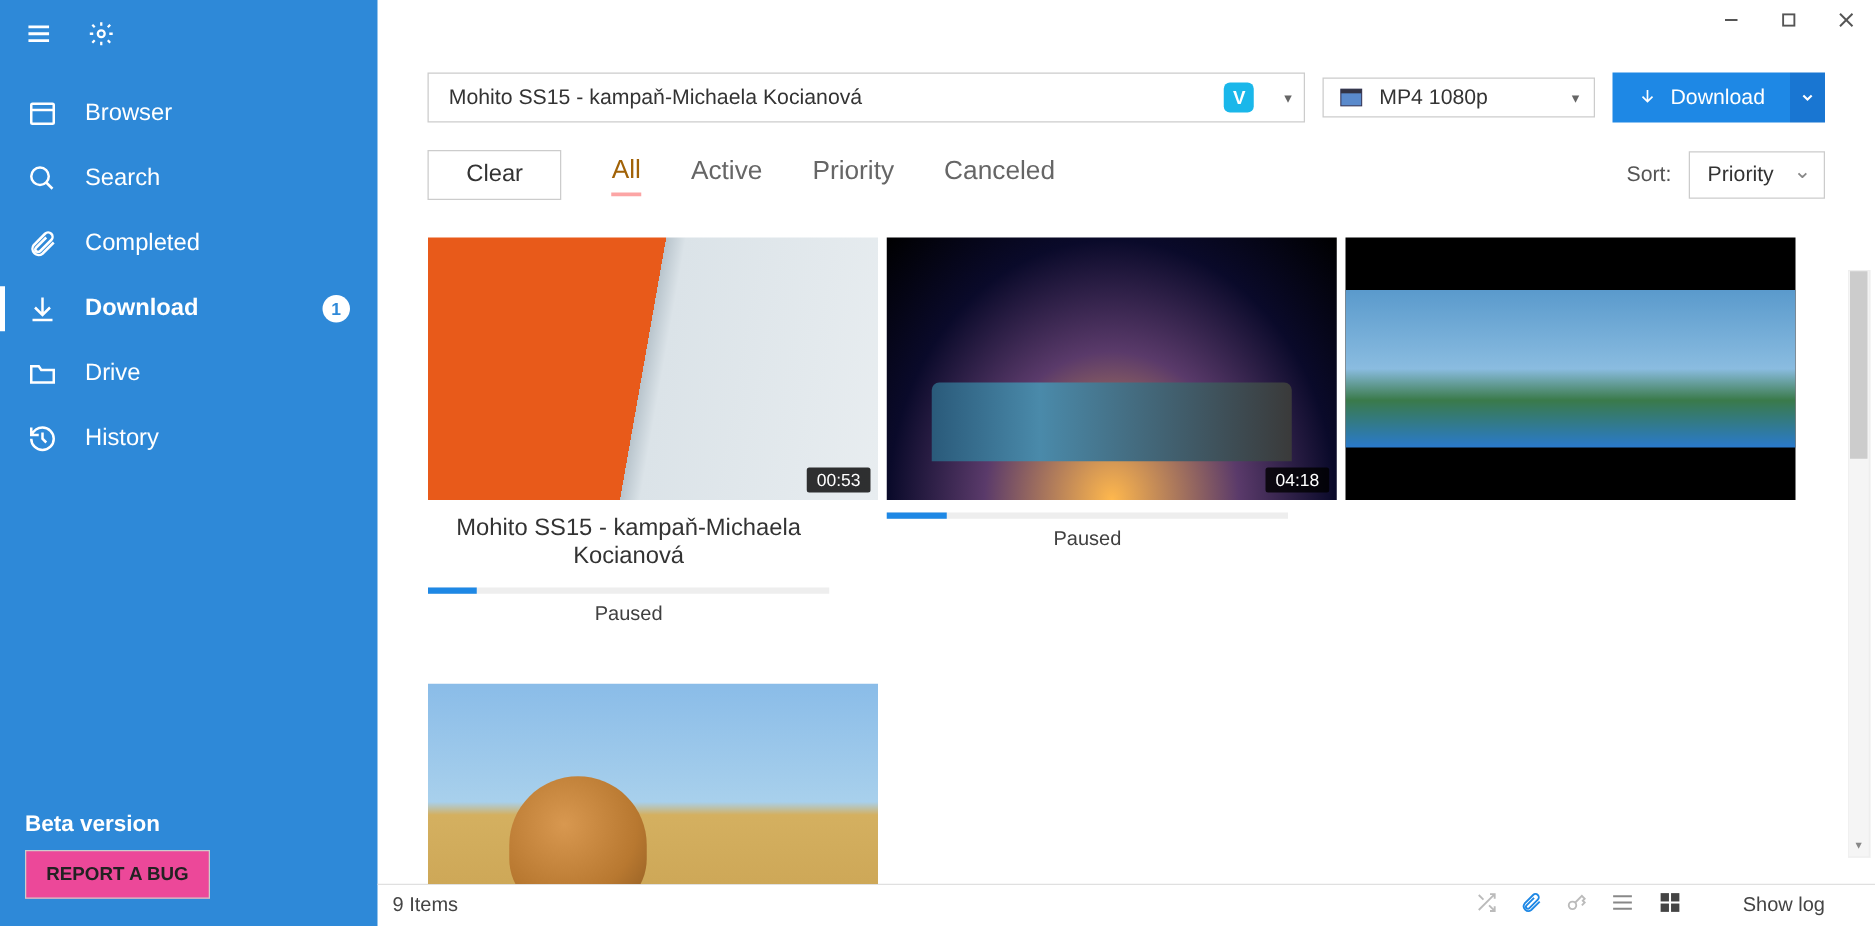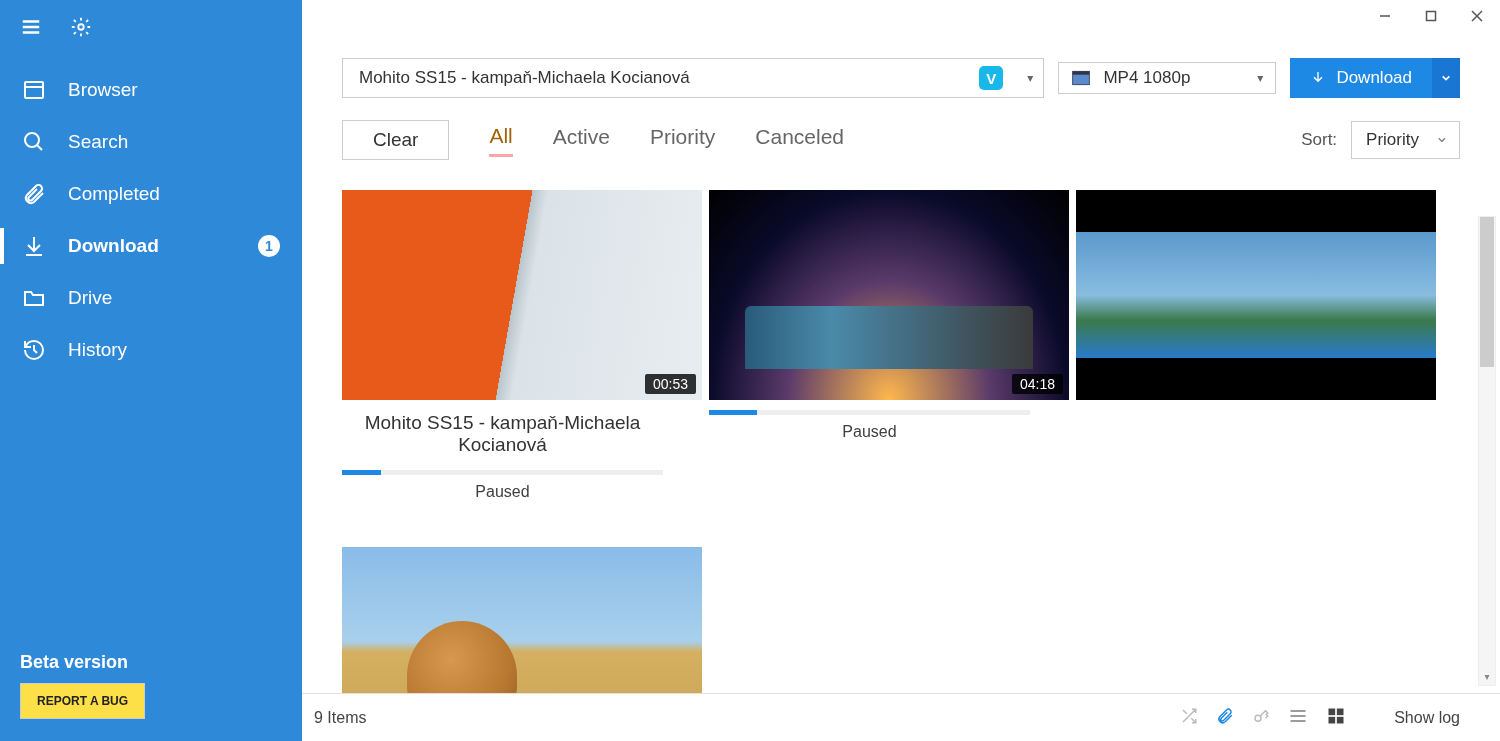--- a/index.html
+++ b/index.html
@@ -13,21 +13,21 @@
 .sidebar-top svg { width: 22px; height: 22px; fill: #fff; cursor: pointer; }
 .sidebar-nav { flex: 1; padding-top: 10px; }
 .sidebar-item { display: flex; align-items: center; gap: 22px; padding: 14px 22px; font-size: 19px; cursor: pointer; position: relative; }
 .sidebar-item .icon { width: 24px; height: 24px; display: flex; align-items: center; justify-content: center; }
 .sidebar-item .icon svg { width: 24px; height: 24px; fill: none; stroke: #fff; stroke-width: 2; }
 .sidebar-item.active { font-weight: 600; }
 .sidebar-item.active::before { content: ""; position: absolute; left: 0; top: 8px; bottom: 8px; width: 4px; background: #fff; }
 .sidebar-item .badge { width: 22px; height: 22px; border-radius: 50%; background: #fff; color: #2e89d8; font-size: 14px; font-weight: 600; display: flex; align-items: center; justify-content: center; margin-left: auto; }
 .sidebar-footer { padding: 16px 20px 22px 20px; }
 .beta-label { font-size: 18px; margin-bottom: 10px; font-weight: bold; }
-.report-btn { background: #fde047; color: #222; border: 1px solid #ccc; padding: 10px 16px; font-size: 12px; font-weight: 600; cursor: pointer; }
+.report-btn { background: #ec4899; color: #222; border: 1px solid #ccc; padding: 10px 16px; font-size: 15px; font-weight: 600; cursor: pointer; }
 
 
 .main { flex: 1; display: flex; flex-direction: column; position: relative; }
 .window-controls { position: absolute; top: 0; right: 0; display: flex; gap: 0; }
 .window-controls div { width: 46px; height: 32px; display: flex; align-items: center; justify-content: center; cursor: pointer; }
 .window-controls svg { width: 12px; height: 12px; stroke: #555; stroke-width: 1.5; fill: none; }
 
 .toolbar { display: flex; align-items: center; gap: 14px; padding: 58px 40px 0 40px; }
 .url-box { flex: 1; display: flex; align-items: center; border: 1px solid #ccc; height: 40px; padding: 0 10px 0 16px; font-size: 17px; color: #333; }
 .url-box .vimeo { width: 24px; height: 24px; background: #1ab7ea; border-radius: 5px; display:flex; align-items:center; justify-content:center; color:#fff; font-weight:700; font-size:15px; margin-left:auto; }
@@ -66,21 +66,21 @@
 .thumb3 { background: #000; display:flex; align-items:center;}
 .thumb3 .inner { width:100%; height:60%; background: linear-gradient(180deg, #5a9acc 0%, #8abce0 50%, #3a7a4a 70%, #2a7acc 100%); }
 .thumb4 { background: linear-gradient(180deg, #8abce8 0%, #a8d0ec 45%, #d4b060 50%, #c8a050 100%); position:relative;}
 .thumb4::after { content:""; position:absolute; left:18%; top:35%; width:110px; height:110px; background: radial-gradient(circle at 40% 35%, #d89850 0%, #b87830 60%, #8a5820 100%); border-radius:50% 50% 40% 40%;}
 
 .scrollbar-track { position: absolute; right: 4px; top: 216px; width: 18px; height: 470px; background: #f5f5f5; border:1px solid #eee;}
 .scrollbar-thumb { position: absolute; left:1px; right:1px; top: 0; height: 150px; background: #ccc; }
 .scrollbar-arrow { position:absolute; left:0; right:0; height:18px; display:flex; align-items:center; justify-content:center; font-size:10px; color:#888;}
 .scrollbar-arrow.bottom { bottom:0; }
 
-.statusbar { height: 48px; border-top: 1px solid #e0e0e0; display: flex; align-items: center; padding: 0 40px 0 12px; font-size: 16px; color: #444; gap: 18px; }
+.statusbar { height: 34px; border-top: 1px solid #e0e0e0; display: flex; align-items: center; padding: 0 40px 0 12px; font-size: 16px; color: #444; gap: 18px; }
 .statusbar .spacer { flex: 1; }
 .statusbar .ico { color: #bbb; cursor: pointer; }
 .statusbar .ico svg { width:18px; height:18px; }
 .statusbar .ico.attach { color: #1e88e5; }
 .statusbar .view-list, .statusbar .view-grid { color:#888; cursor:pointer; }
 .statusbar .view-grid { color:#444; }
 .show-log { margin-left: 30px; cursor: pointer; }
 </style>
 </head>
 <body>

